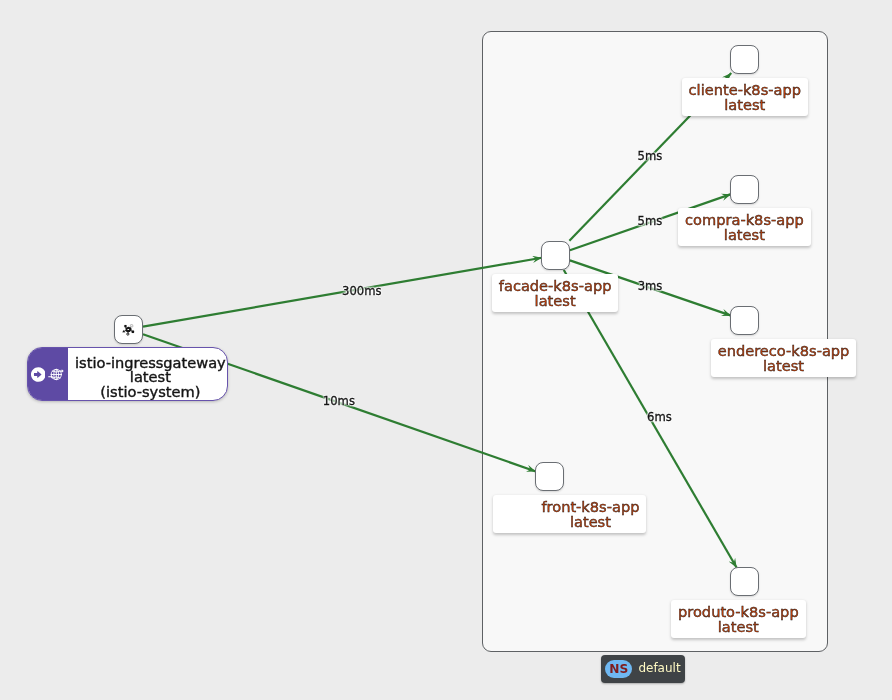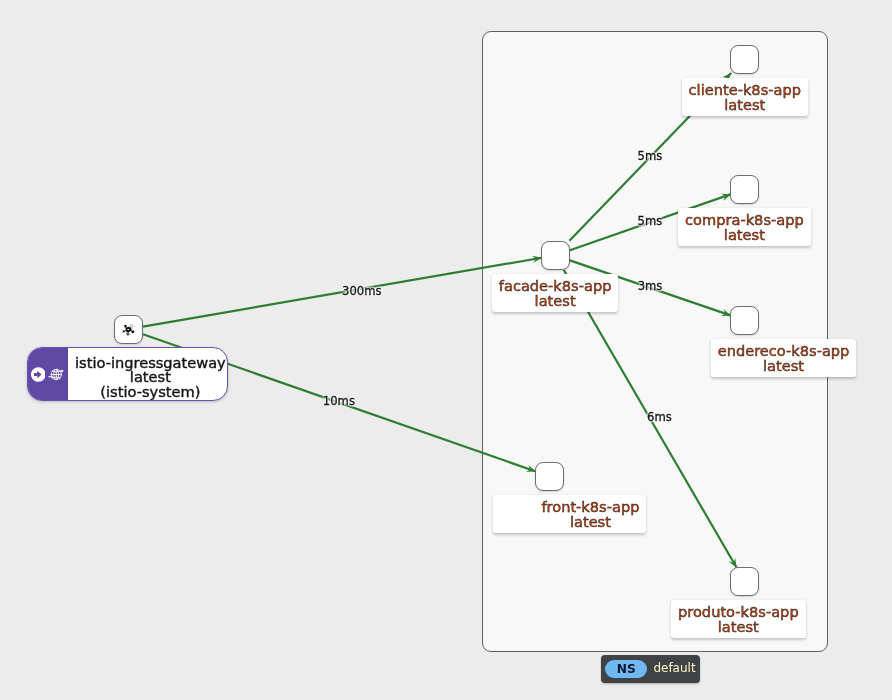--- a/index.html
+++ b/index.html
@@ -50,22 +50,22 @@
     position:absolute;font-size:11.6px;line-height:13px;color:#151515;white-space:nowrap;
     transform:translate(-50%,-50%);-webkit-text-stroke:0.3px #151515;
     text-shadow:0 0 2px #fff,0 0 2px #fff,0 0 2px #fff,0 0 2px #fff,0 0 2.5px #fff,0 0 2.5px #fff;
   }
   .nsbadge{
     position:absolute;display:flex;align-items:center;gap:6.1px;
     background:#3f4346;border-radius:4px;padding:4.5px 4.8px;
     box-shadow:0 1px 2px rgba(3,3,3,0.28);
   }
   .nsbadge .pill{
-    background:#6fb8f2;color:#0f172a;border-radius:10px;font-size:12.2px;
-    font-weight:700;line-height:18.7px;height:18.7px;width:42px;text-align:center;
+    background:#6fb8f2;color:#7f1d1d;border-radius:10px;font-size:12.2px;
+    font-weight:700;line-height:18.7px;height:18.7px;width:27px;text-align:center;
     display:block;
   }
   .nsbadge .nm{color:#fef9c3;font-size:12px;line-height:18.7px;
     position:relative;top:-0.5px;}
 </style>
 </head>
 <body>
 
 <div id="graph">
 

